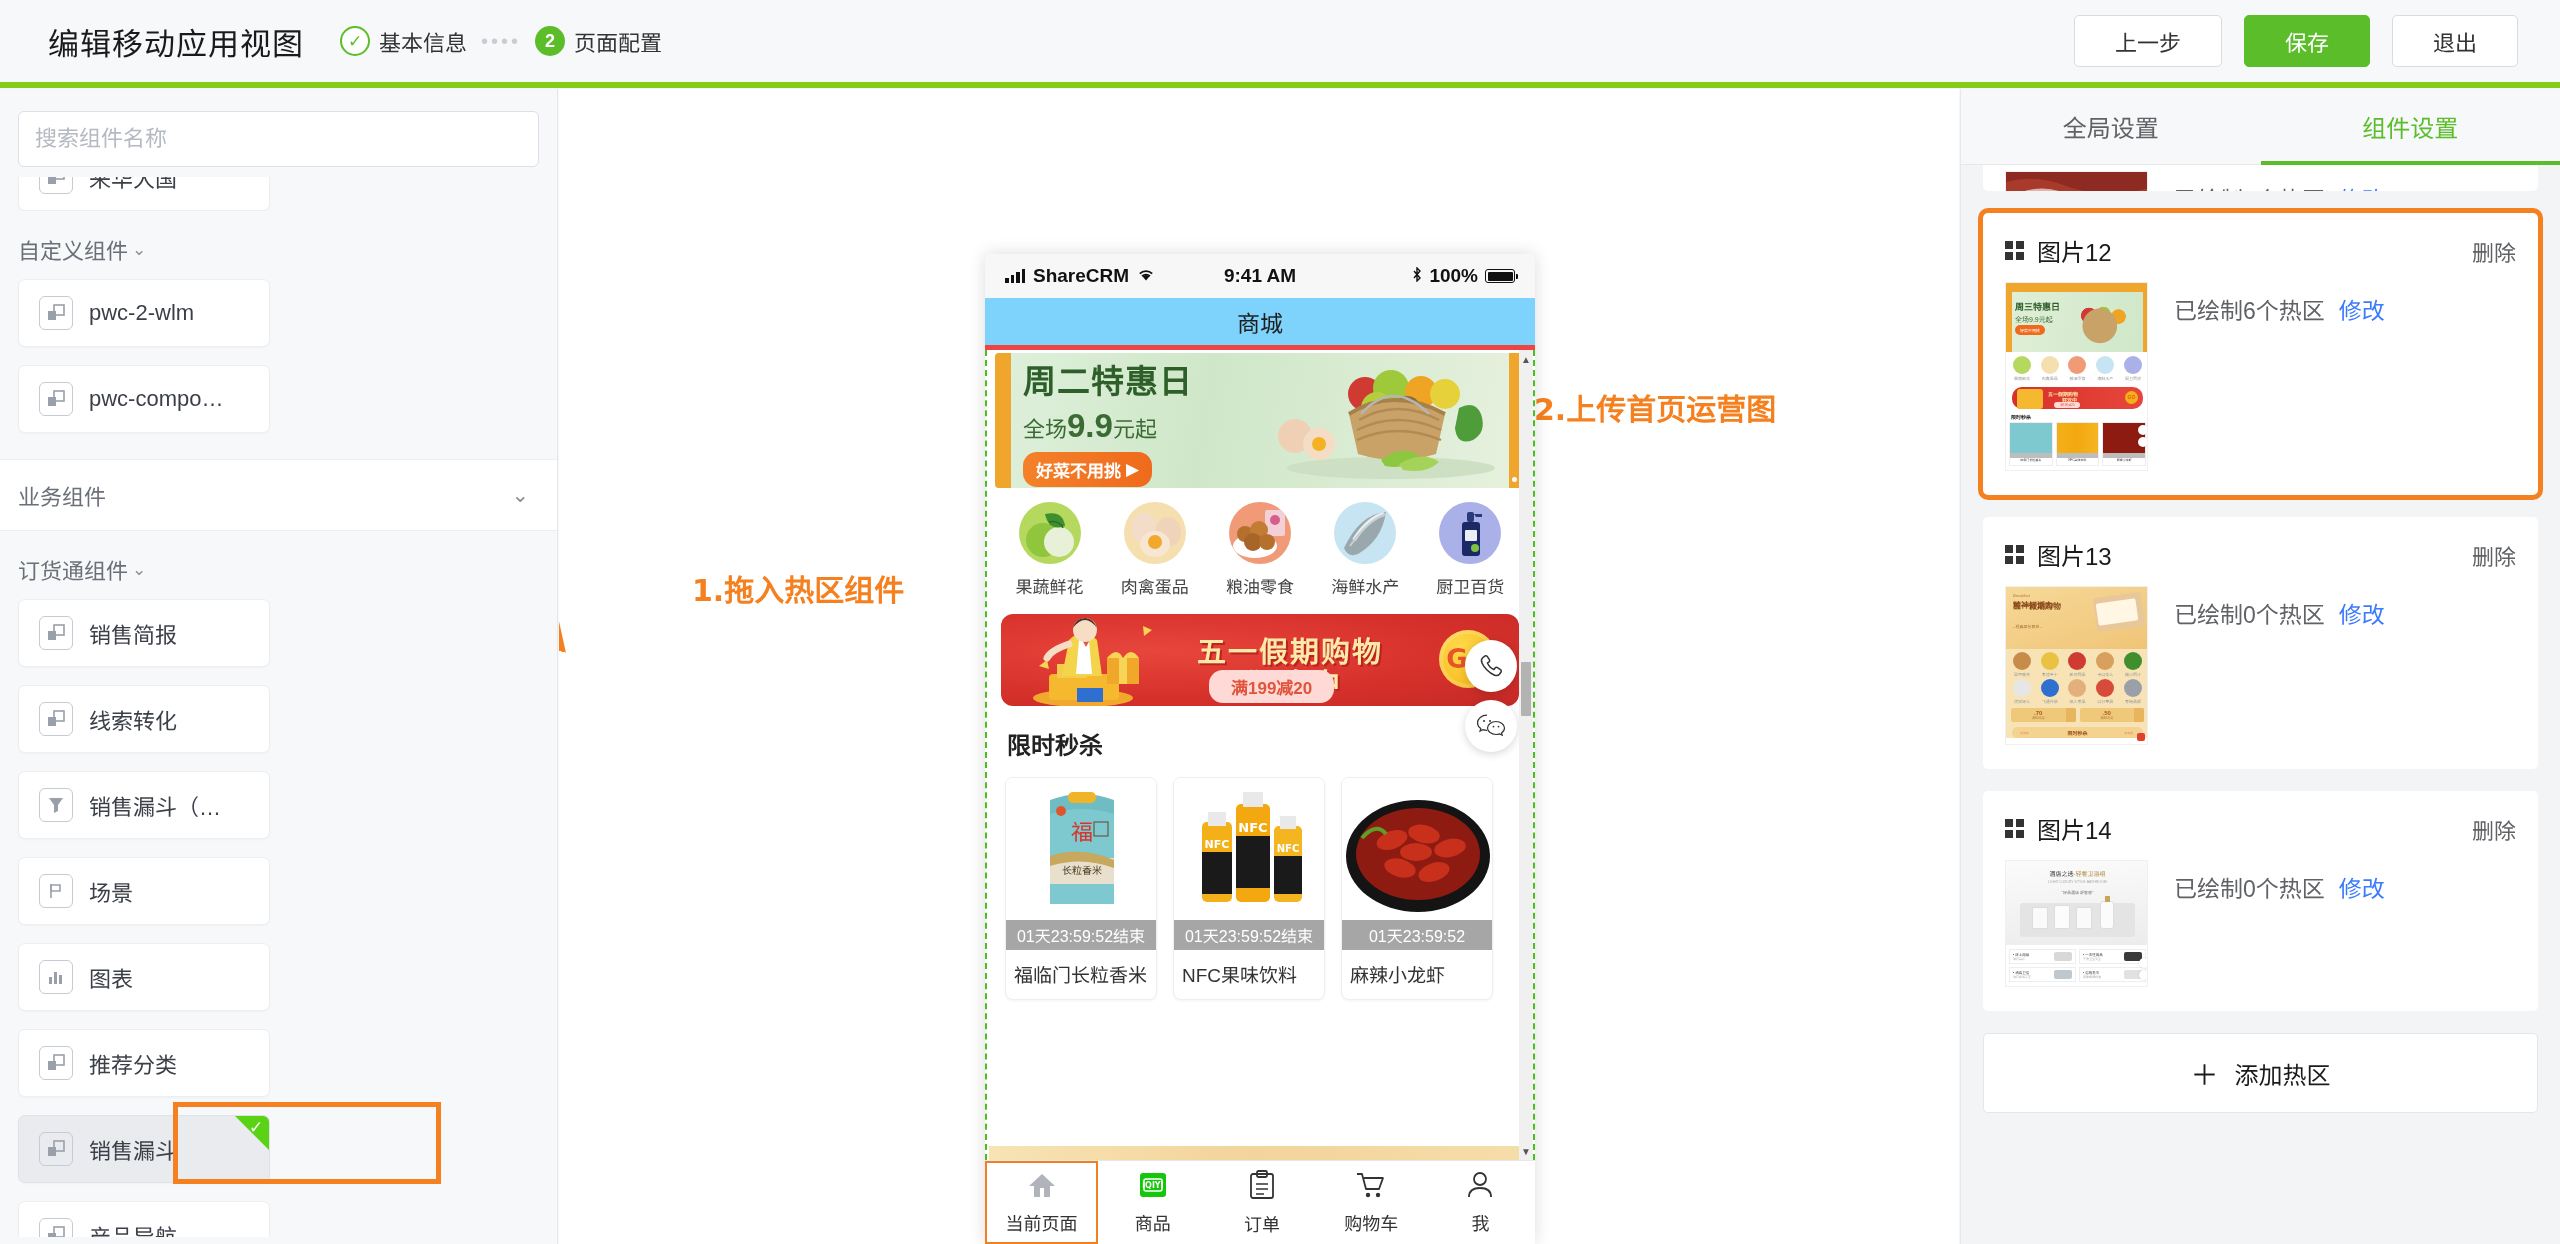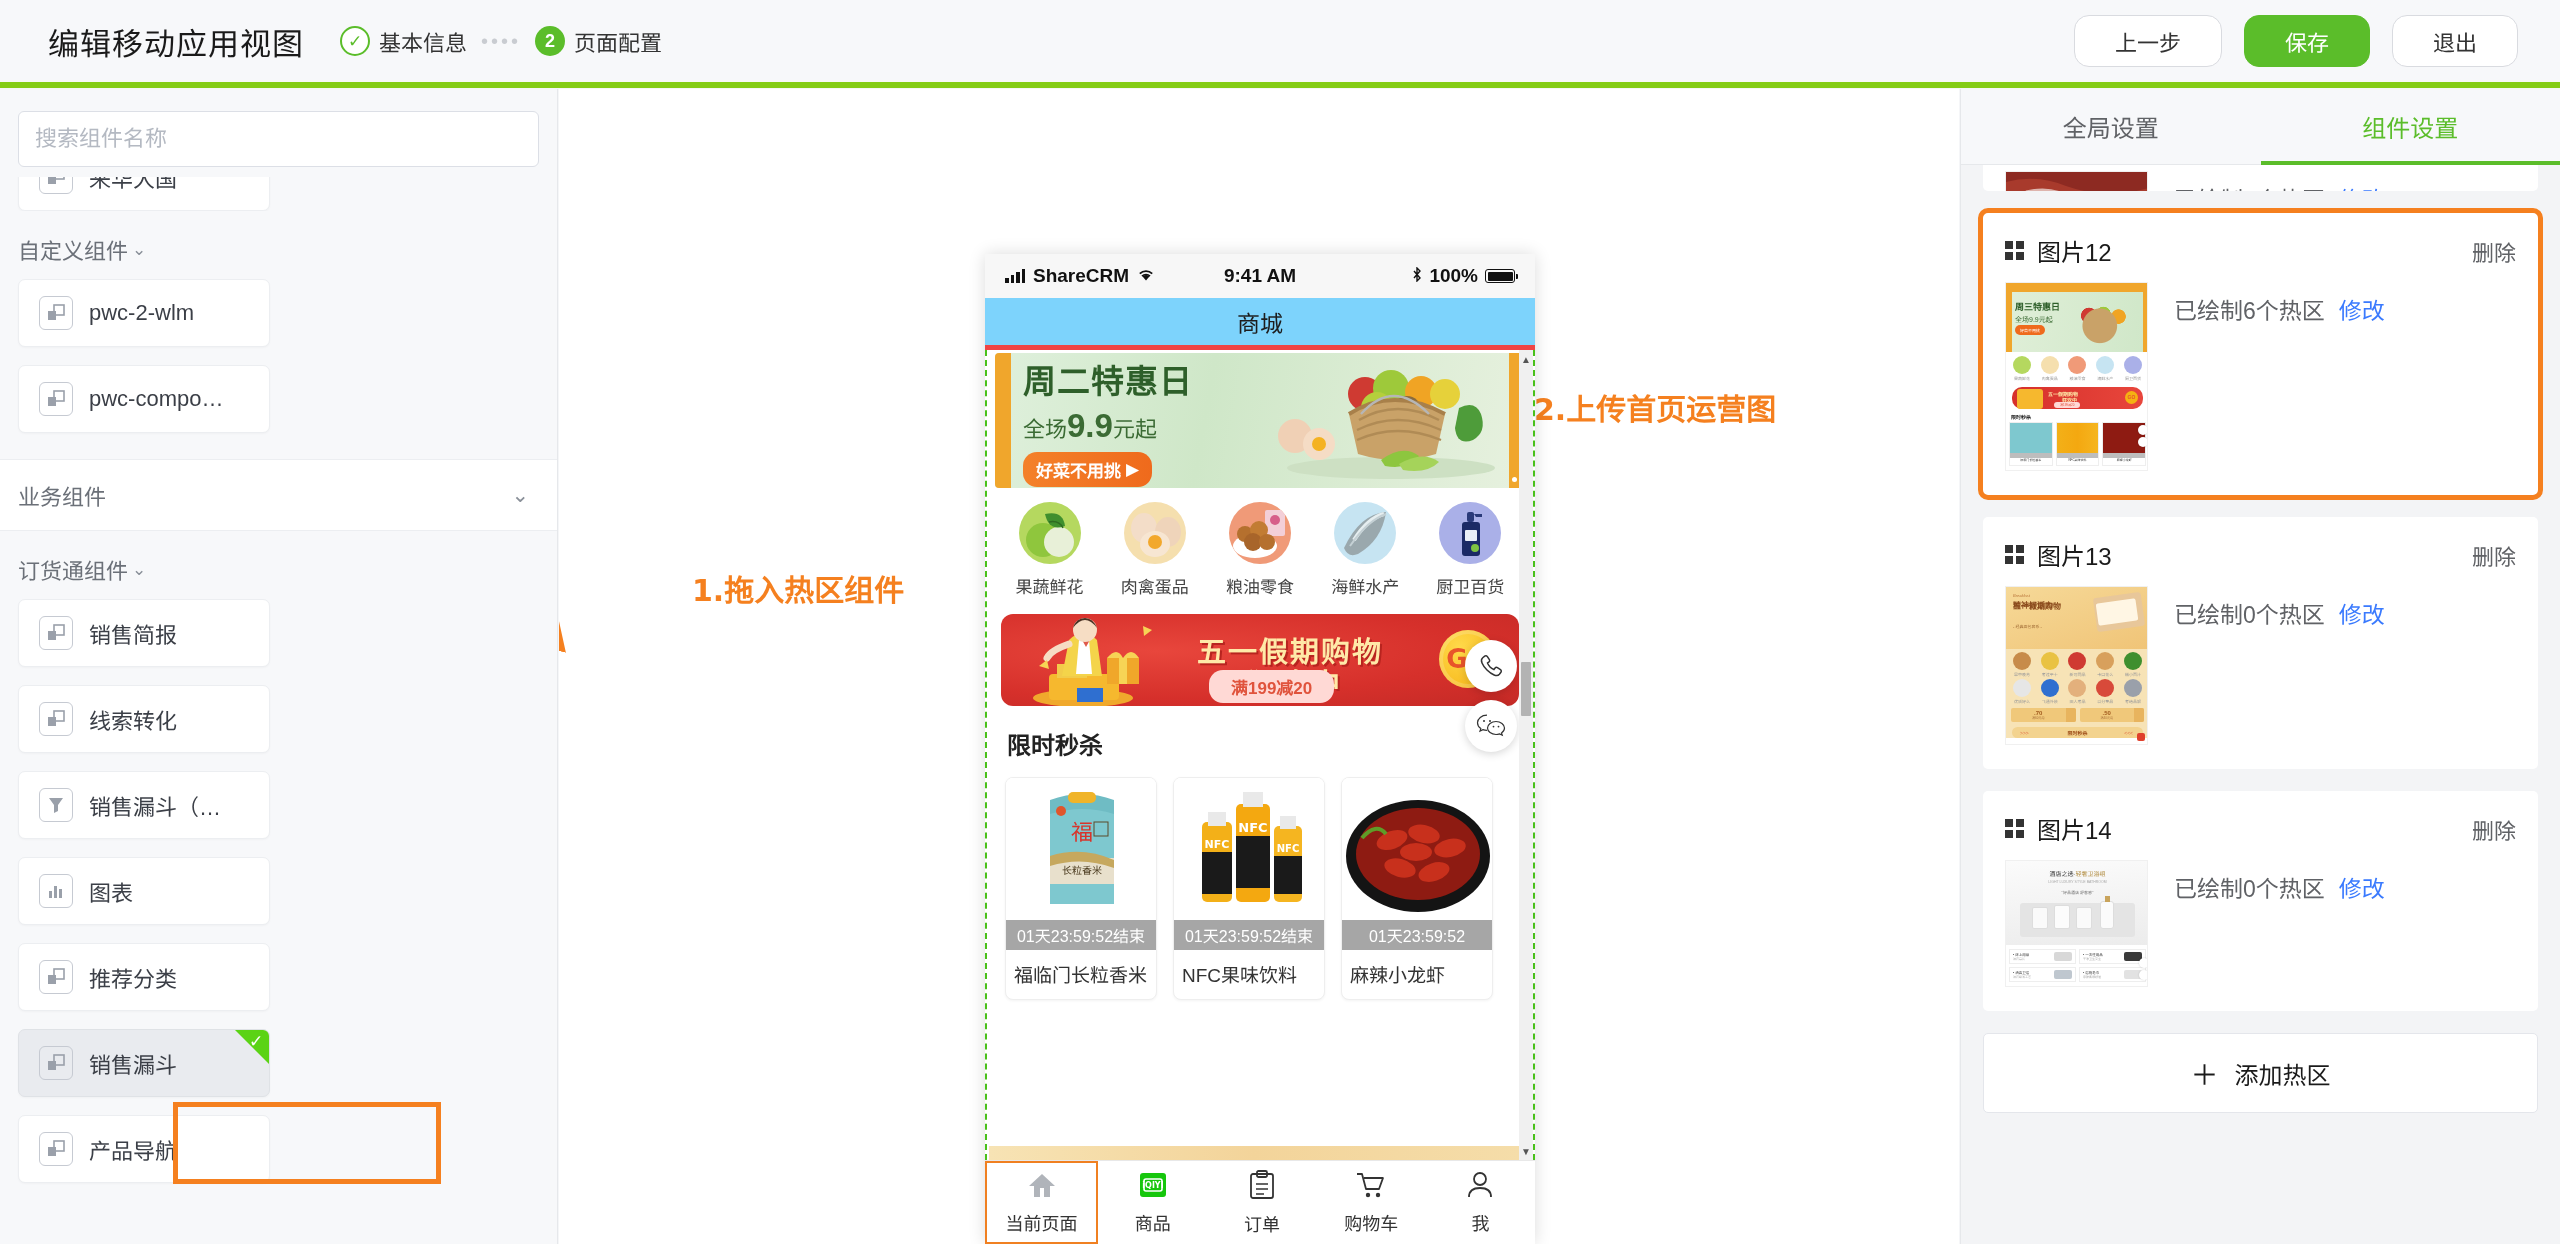--- a/index.html
+++ b/index.html
@@ -36,21 +36,21 @@
   .step-label { font-size: 22px; color: #333; margin-left: 9px; }
   .step-dots {
     margin: 0 14px; color: #c9ccd1; font-size: 20px; letter-spacing: 3px;
     display: flex; align-items: center;
   }
   #header-actions {
     margin-left: auto; margin-right: 42px; display: flex; gap: 22px;
   }
   .hbtn {
     height: 52px; min-width: 118px; padding: 0 40px;
-    border-radius: 15px; font-size: 22px; cursor: pointer;
+    border-radius: 5px; font-size: 22px; cursor: pointer;
     display: flex; align-items: center; justify-content: center;
     border: 1px solid #d9dbe0; background: #fff; color: #333;
   }
   .hbtn.primary { background: #5bbd2a; border-color: #5bbd2a; color: #fff; }
 
   
   #left-panel {
     position: absolute; left: 0; top: 89px; width: 558px; height: 1155px;
     background: #f7f8fa; border-right: 1px solid #e6e8eb; overflow: hidden;
   }
@@ -423,20 +423,29 @@
           </div>
           <div class="comp-label">线索转化</div>
         </div>
         <div class="comp-card">
           <div class="comp-ico">
             <svg width="18" height="18" viewBox="0 0 18 18">
               <path d="M2 2h14l-5 7v6l-4 2V9z" fill="#9aa0aa"></path>
             </svg>
           </div>
           <div class="comp-label">销售漏斗（…</div>
+        </div>
+        <div class="comp-card">
+          <div class="comp-ico">
+            <svg width="18" height="18" viewBox="0 0 18 18">
+              <path d="M4 2v14" stroke="#9aa0aa" stroke-width="1.6" fill="none"></path>
+              <path d="M4 3h9v6H4z" fill="none" stroke="#9aa0aa" stroke-width="1.6"></path>
+            </svg>
+          </div>
+          <div class="comp-label">场景</div>
         </div>
         <div class="comp-card">
           <div class="comp-ico">
             <svg width="18" height="18" viewBox="0 0 18 18">
               <rect x="2" y="9" width="3" height="7" fill="#9aa0aa"></rect>
               <rect x="7" y="4" width="3" height="12" fill="#9aa0aa"></rect>
               <rect x="12" y="7" width="3" height="9" fill="#9aa0aa"></rect>
             </svg>
           </div>
           <div class="comp-label">图表</div>

